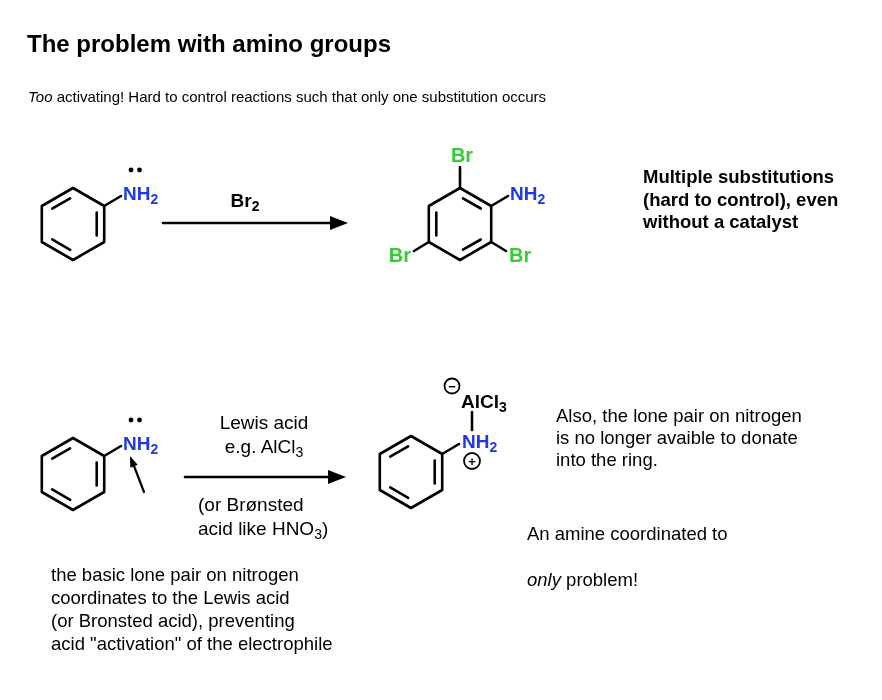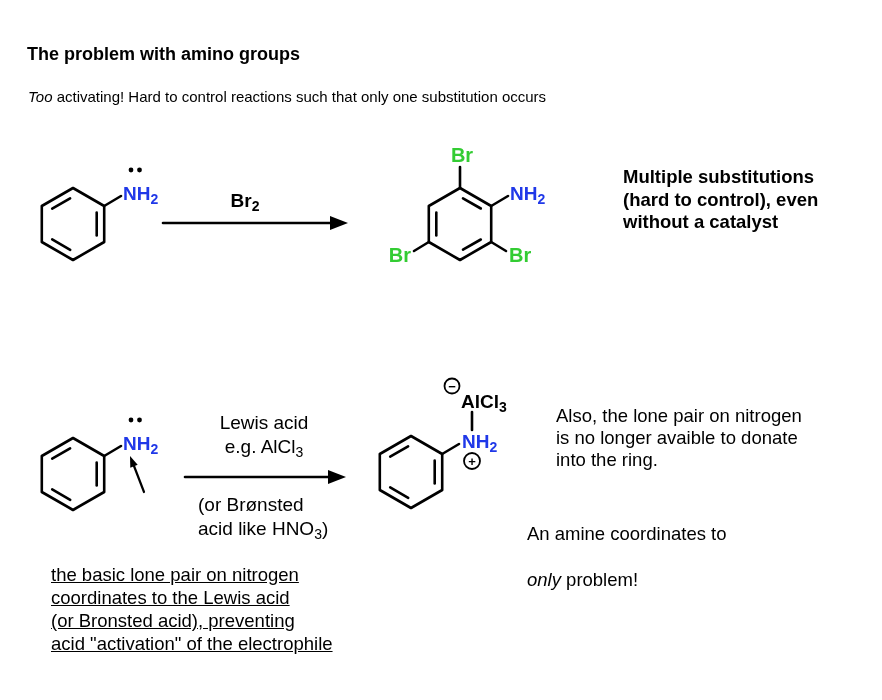--- a/index.html
+++ b/index.html
@@ -1,28 +1,28 @@
 <!DOCTYPE html>
 <html style="--nitrogen: #2038e8; --bromine: #33cc33; --ink: #000000;"><head>
 <meta charset="utf-8">
 <style>
   html,body{margin:0;padding:0;background:#fff;}
   .canvas{position:relative;width:882px;height:700px;background:#ffffff;overflow:hidden;
           font-family:"Liberation Sans","DejaVu Sans",sans-serif;color:var(--ink,#000);}
   .abs{position:absolute;}
-  .title{position:absolute;left:27px;top:44px;font-size:18px;font-weight:bold;}
+  .title{position:absolute;left:27px;top:30px;font-size:24px;font-weight:bold;}
   .intro{position:absolute;left:28px;top:88px;font-size:15px;}
   .it{font-style:italic;}
   .note{position:absolute;white-space:pre-line;font-size:18.5px;line-height:22.5px;}
-  .note.bold{font-weight:bold;}
+  .note.bold{font-weight:bold;margin-left:20px;}
   .n1{left:623px;top:166px;}
   .n2{left:23px;top:314px;}
   .n3{left:556px;top:405px;line-height:22px;}
   .n4{left:527px;top:499px;line-height:23px;}
-  .n5{left:51px;top:563px;line-height:23px;text-decoration:underline;}
+  .n5{left:51px;top:563px;line-height:23px;}
   svg text{font-family:"Liberation Sans","DejaVu Sans",sans-serif;}
   .atom-n{fill:var(--nitrogen,#2038e8);font-size:19px;font-weight:bold;}
   .atom-br{fill:var(--bromine,#33cc33);font-size:20px;font-weight:bold;}
   .atom-k{fill:var(--ink,#000);font-size:19px;font-weight:bold;}
   .rxn-label{fill:var(--ink,#000);font-size:19px;}
   .sub{font-size:14px;}
   .bond{stroke:var(--ink,#000);stroke-width:2.6;fill:none;stroke-linecap:round;stroke-linejoin:round;}
   .thin{stroke-width:2.2;}
   .charge{stroke:var(--ink,#000);stroke-width:1.8;fill:none;}
   .chargetxt{fill:var(--ink,#000);font-size:13px;font-weight:bold;}
@@ -122,21 +122,21 @@
     <text x="107" y="80" class="atom-n"><tspan>NH</tspan><tspan class="sub" dy="4">2</tspan></text>
     <circle cx="117" cy="93" r="8" class="charge"></circle>
     <text x="117" y="97.5" text-anchor="middle" class="chargetxt">+</text>
   </svg>
 
   <div class="note n3">Also, the lone pair on nitrogen
 is no longer avaible to donate
 into the ring.</div>
 
   <div class="note n4">
-    <div>An amine coordinates to</div>
+    <div>An amine coordinated to</div>
     <div><span class="it">only</span><span> problem!</span></div>
   </div>
 
   <div class="note n5">the basic lone pair on nitrogen
 coordinates to the Lewis acid
 (or Bronsted acid), preventing
 acid "activation" of the electrophile</div>
 
 </div>
 

